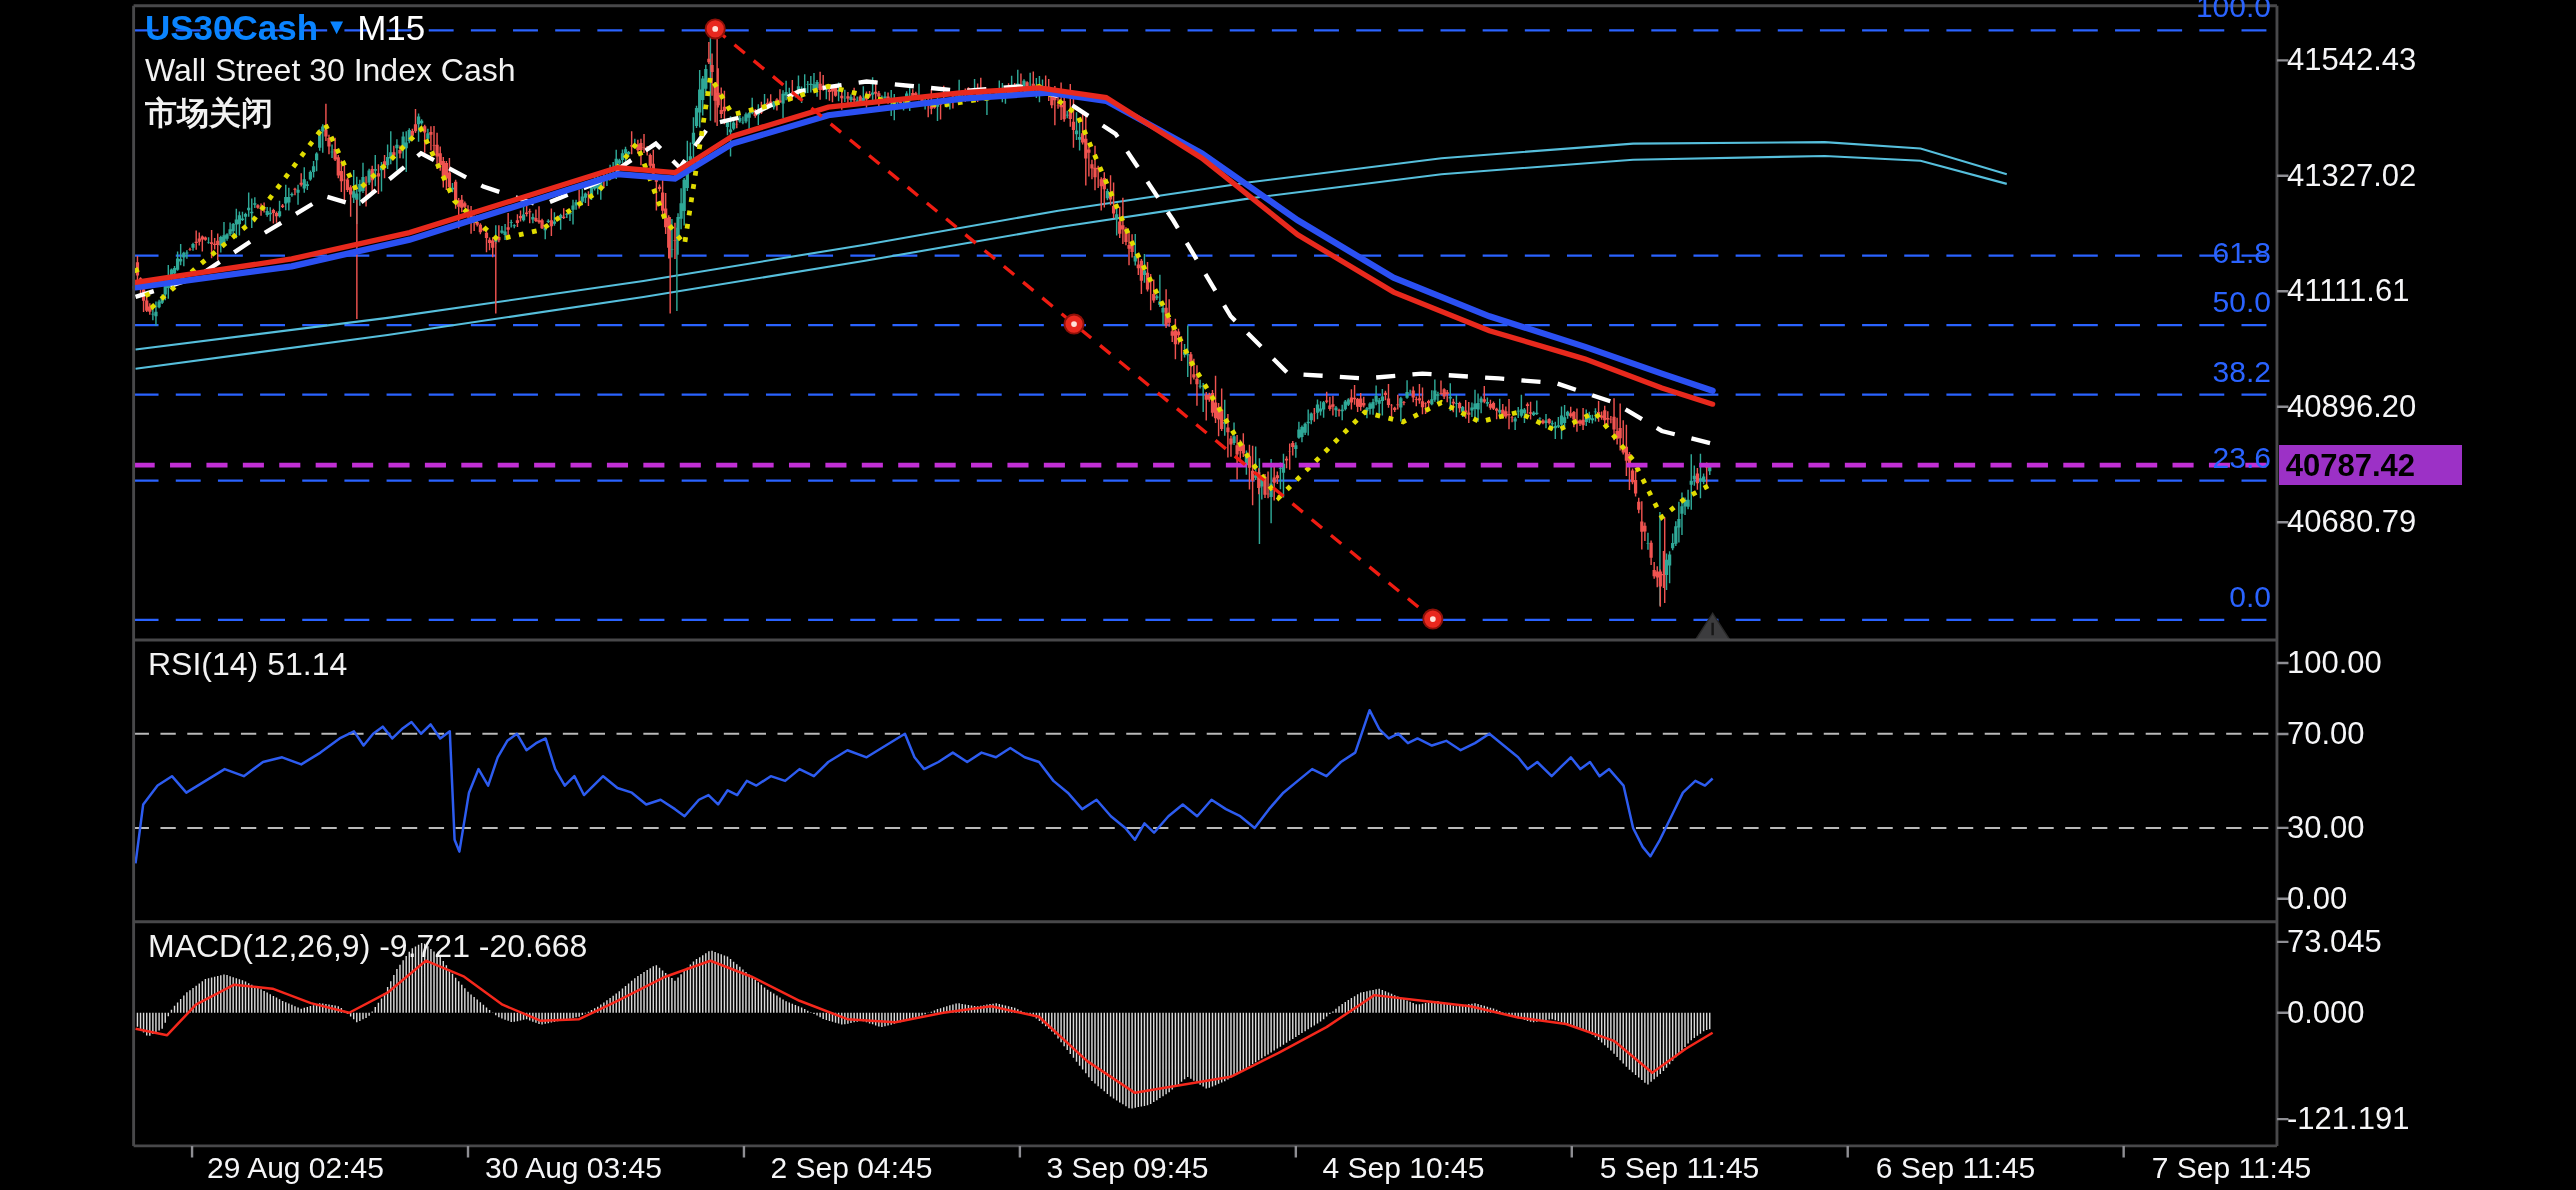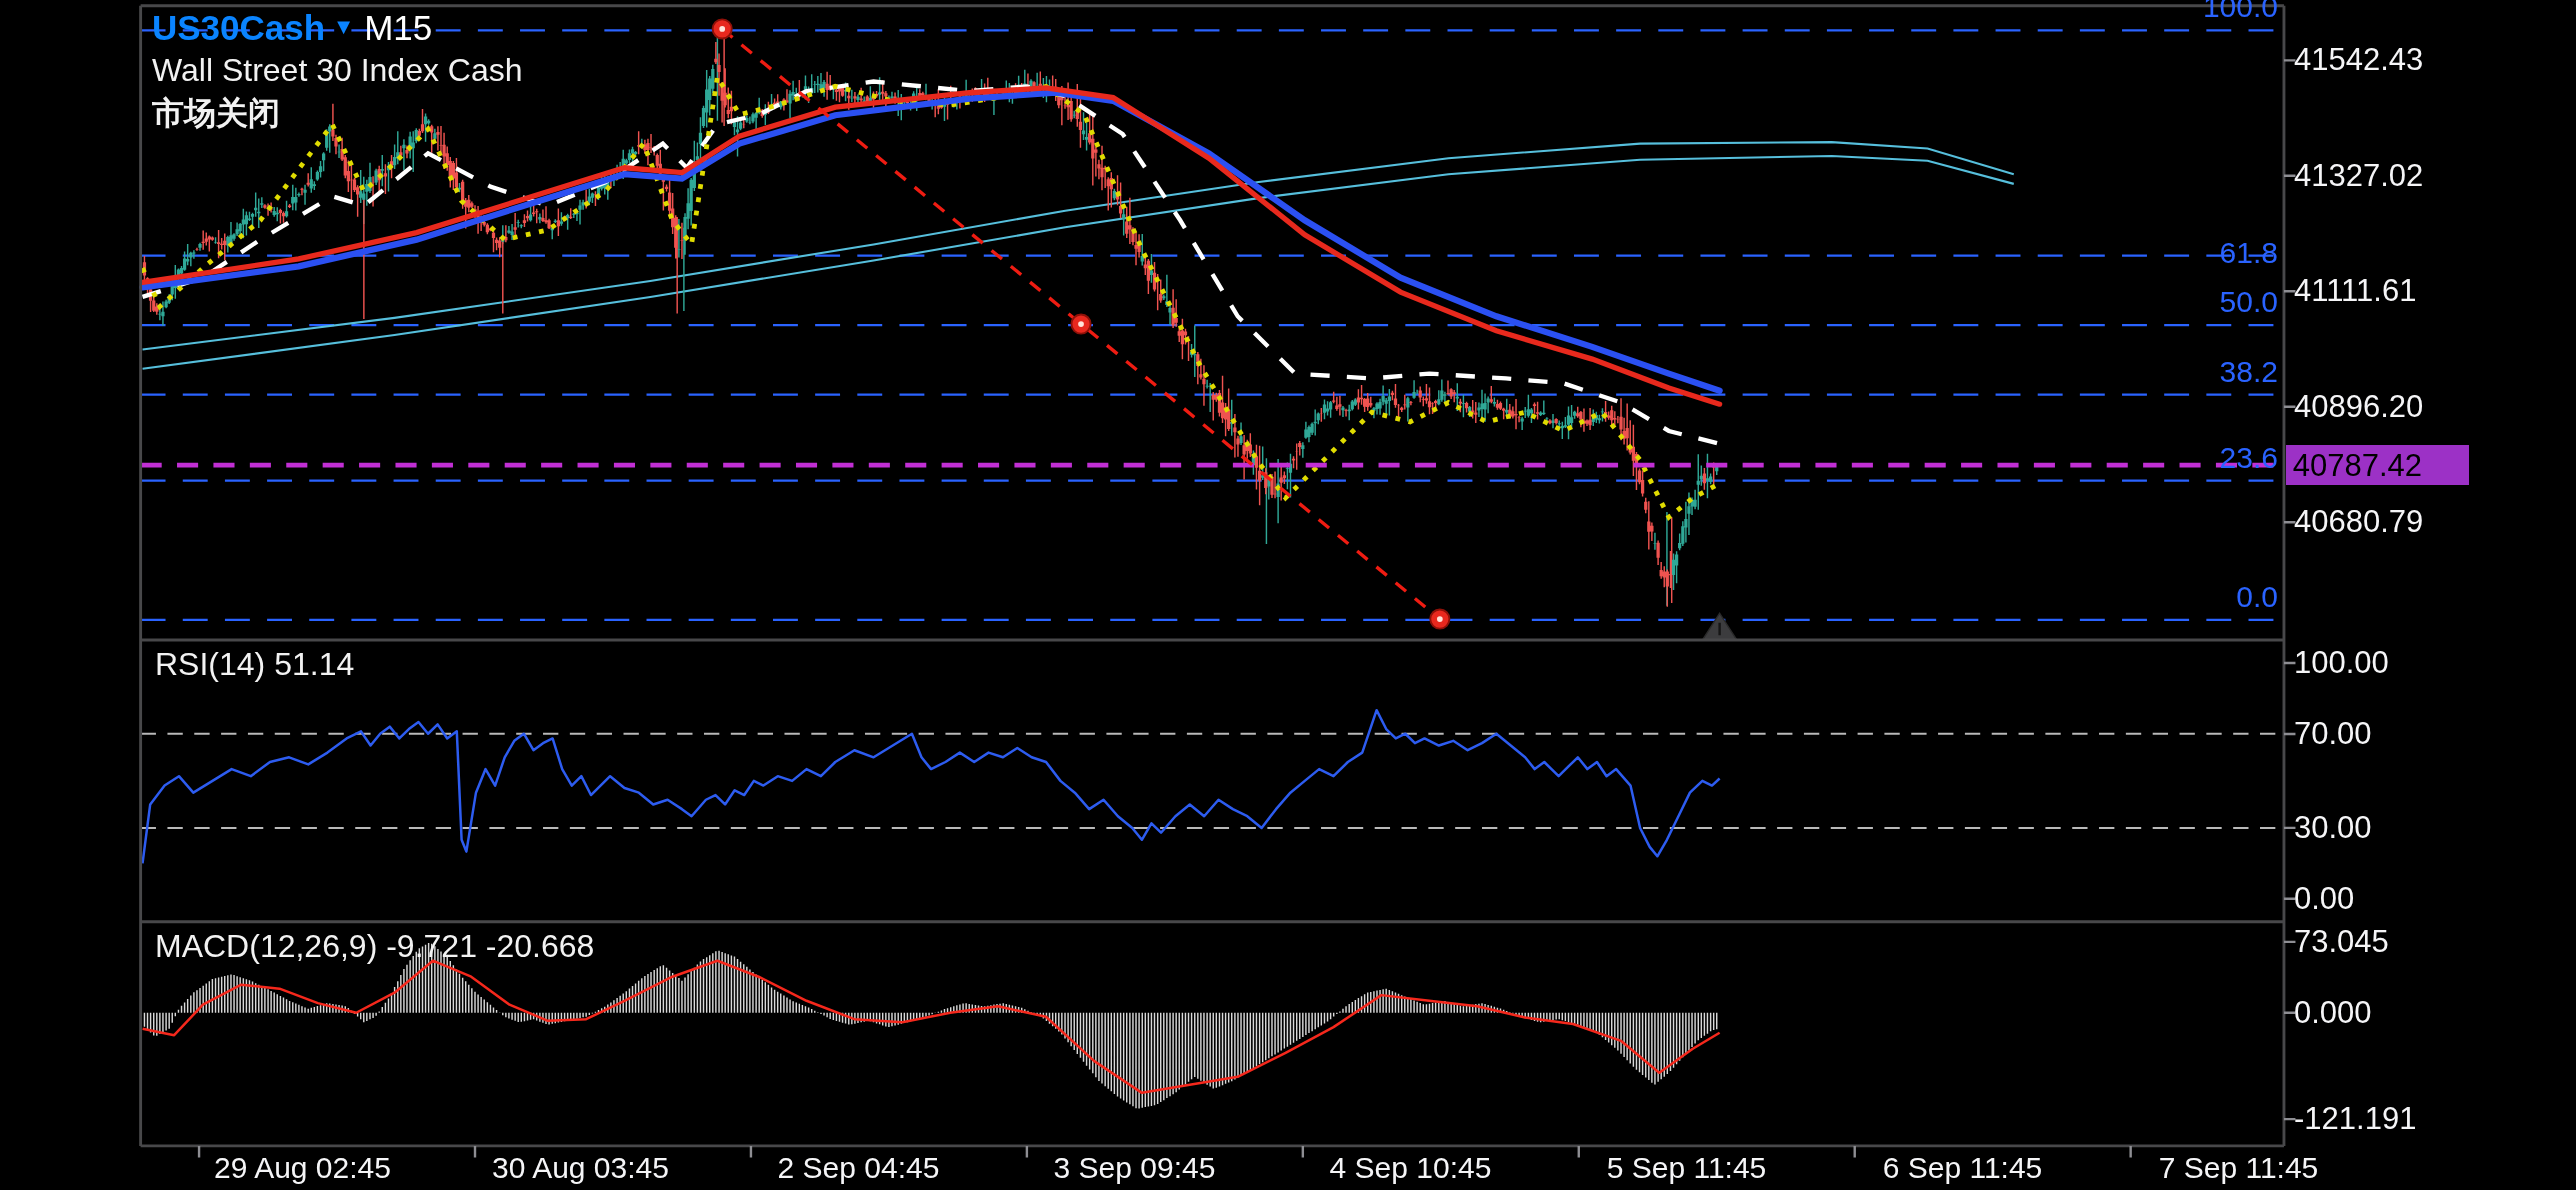--- a/index.html
+++ b/index.html
@@ -1,32 +1,32 @@
 <!DOCTYPE html>
 <html><head>
 <meta charset="utf-8">
 <style>
   html,body{margin:0;padding:0;background:#000;}
   body{width:2576px;height:1190px;position:relative;overflow:hidden;
        font-family:"Liberation Sans","DejaVu Sans",sans-serif;}
   .abs{position:absolute;}
-  #stage{position:absolute;left:11px;top:0;width:2372px;height:1190px;background:#000;}
+  #stage{position:absolute;left:4px;top:0;width:2372px;height:1190px;background:#000;}
   #chart-svg{position:absolute;left:0;top:0;}
   .hdr{left:141px;color:#f2f2f2;white-space:nowrap;z-index:5;}
   #hdr-line1{top:7.7px;font-size:35px;font-weight:700;}
   #symbol-name{color:#0a84ff;cursor:pointer;}
   #dd-icon{color:#0a84ff;font-size:22px;vertical-align:5.8px;margin:0 9.6px 0 7.7px;}
   #timeframe{color:#fff;font-weight:500;}
   #hdr-line2{top:52px;font-size:32px;font-weight:400;}
   #hdr-line3{top:92px;font-size:32px;font-weight:700;}
   .pane-title{left:144px;color:#f2f2f2;font-size:32px;white-space:nowrap;z-index:5;}
   #rsi-title{top:646px;}
   #macd-title{top:928px;}
   #cur-price-tag{left:2275px;top:448px;width:176px;height:40px;line-height:41px;
-       font-size:31px;color:#000;padding-left:6.7px;z-index:6;}
+       font-size:31px;color:#000;padding-left:6.7px;z-index:6;font-weight:bold;}
 </style>
 </head>
 <body>
 
 <div id="stage">
   <svg id="chart-svg" width="2576" height="1190" viewBox="0 0 2688 1242">
       <g>
         <path d="M135 31.7H2372" stroke="#2a63ff" stroke-width="2.4" stroke-dasharray="26 18" fill="none"></path>
         <path d="M135 266.7H2372" stroke="#2a63ff" stroke-width="2.4" stroke-dasharray="26 18" fill="none"></path>
         <path d="M135 339.3H2372" stroke="#2a63ff" stroke-width="2.4" stroke-dasharray="26 18" fill="none"></path>

